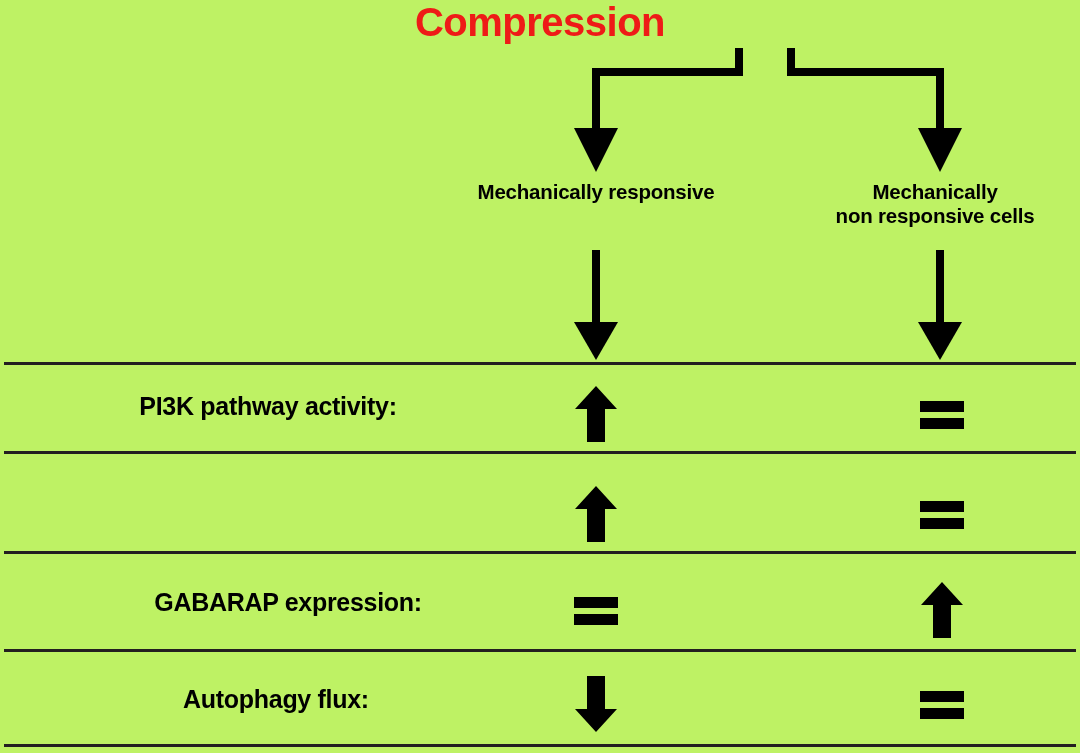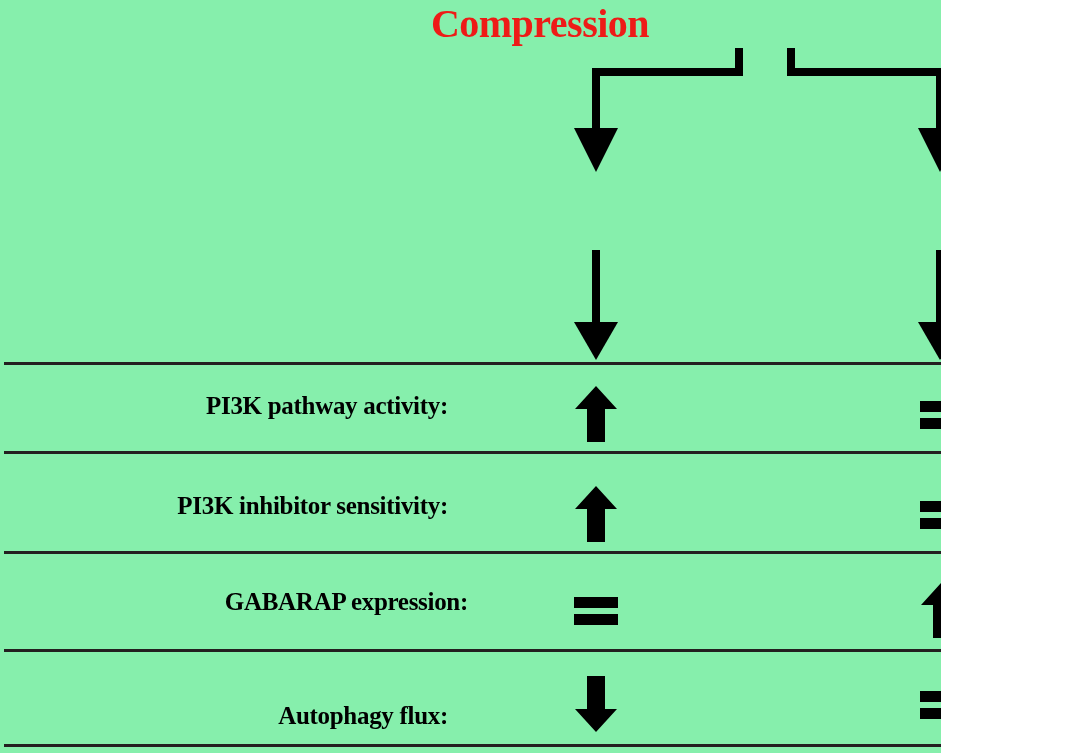--- a/index.html
+++ b/index.html
@@ -6,25 +6,24 @@
     margin: 0;
     padding: 0;
     background: #ffffff;
   }
   body {
     font-family: "Liberation Sans", sans-serif;
     -webkit-font-smoothing: antialiased;
   }
   #figure {
     position: relative;
-    width: 941px;
+    width: 1080px;
     height: 753px;
-    background: #86efac;
+    background: #bef264;
     overflow: hidden;
-    font-family: Liberation Serif, serif;
   }
 
   
   .title {
     position: absolute;
     left: 0;
     top: 0;
     width: 1080px;
     text-align: center;
     font-size: 40px;
@@ -72,26 +71,27 @@
     width: 1072px;
     height: 3px;
     background: #231f20;
   }
 
   
   .row-label {
     position: absolute;
     left: 0px;
     width: 448px;
-    text-align: right;
+    text-align: center;
     font-size: 25px;
     font-weight: bold;
     color: #000000;
     letter-spacing: -0.3px;
     white-space: nowrap;
+    padding-left: 44px;
   }
 
   
   .cell-sym {
     position: absolute;
     width: 90px;
     height: 64px;
     display: flex;
     align-items: center;
     justify-content: center;
@@ -135,20 +135,25 @@
       <polygon points="596,360 574,322 618,322"></polygon>
     </g>
 
     <g fill="#000000">
       <rect x="936" y="250" width="8" height="80"></rect>
       <polygon points="940,360 918,322 962,322"></polygon>
     </g>
   </svg>
 
   <div class="col-head left">
+    <div>Mechanically responsive</div>
+  </div>
+  <div class="col-head right">
+    <div>Mechanically</div>
+    <div>non responsive cells</div>
   </div>
 
   <div class="rule" style="top:362px;"></div>
   <div class="rule" style="top:451px;"></div>
   <div class="rule" style="top:551px;"></div>
   <div class="rule" style="top:649px;"></div>
   <div class="rule" style="top:744px;"></div>
 
   <div class="row-label" style="top:392px;">PI3K pathway activity:</div>
   <div class="cell-sym col-left" style="top:382px;">
@@ -156,21 +161,20 @@
         <polygon fill="#000000" points="22,2 43,25 31,25 31,58 13,58 13,25 1,25"></polygon>
       </svg>
     </div>
   <div class="cell-sym col-right" style="top:382px;">
       <svg class="sym-svg" width="48" height="40" viewBox="0 0 48 40">
         <rect fill="#000000" x="2" y="7" width="44" height="11"></rect>
         <rect fill="#000000" x="2" y="24" width="44" height="11"></rect>
       </svg>
     </div>
 
-  <div class="row-label" style="top:492px;">PI3K inhibitor sensitivity:</div>
   <div class="cell-sym col-left" style="top:482px;">
       <svg class="sym-svg" width="44" height="60" viewBox="0 0 44 60">
         <polygon fill="#000000" points="22,2 43,25 31,25 31,58 13,58 13,25 1,25"></polygon>
       </svg>
     </div>
   <div class="cell-sym col-right" style="top:482px;">
       <svg class="sym-svg" width="48" height="40" viewBox="0 0 48 40">
         <rect fill="#000000" x="2" y="7" width="44" height="11"></rect>
         <rect fill="#000000" x="2" y="24" width="44" height="11"></rect>
       </svg>
@@ -182,21 +186,21 @@
         <rect fill="#000000" x="2" y="7" width="44" height="11"></rect>
         <rect fill="#000000" x="2" y="24" width="44" height="11"></rect>
       </svg>
     </div>
   <div class="cell-sym col-right" style="top:578px;">
       <svg class="sym-svg" width="44" height="60" viewBox="0 0 44 60">
         <polygon fill="#000000" points="22,2 43,25 31,25 31,58 13,58 13,25 1,25"></polygon>
       </svg>
     </div>
 
-  <div class="row-label" style="top:702px;">Autophagy flux:</div>
+  <div class="row-label" style="top:685px;margin-left:8px;">Autophagy flux:</div>
   <div class="cell-sym col-left" style="top:672px;">
       <svg class="sym-svg" width="44" height="60" viewBox="0 0 44 60">
         <polygon fill="#000000" points="22,58 43,35 31,35 31,2 13,2 13,35 1,35"></polygon>
       </svg>
     </div>
   <div class="cell-sym col-right" style="top:672px;">
       <svg class="sym-svg" width="48" height="40" viewBox="0 0 48 40">
         <rect fill="#000000" x="2" y="7" width="44" height="11"></rect>
         <rect fill="#000000" x="2" y="24" width="44" height="11"></rect>
       </svg>

